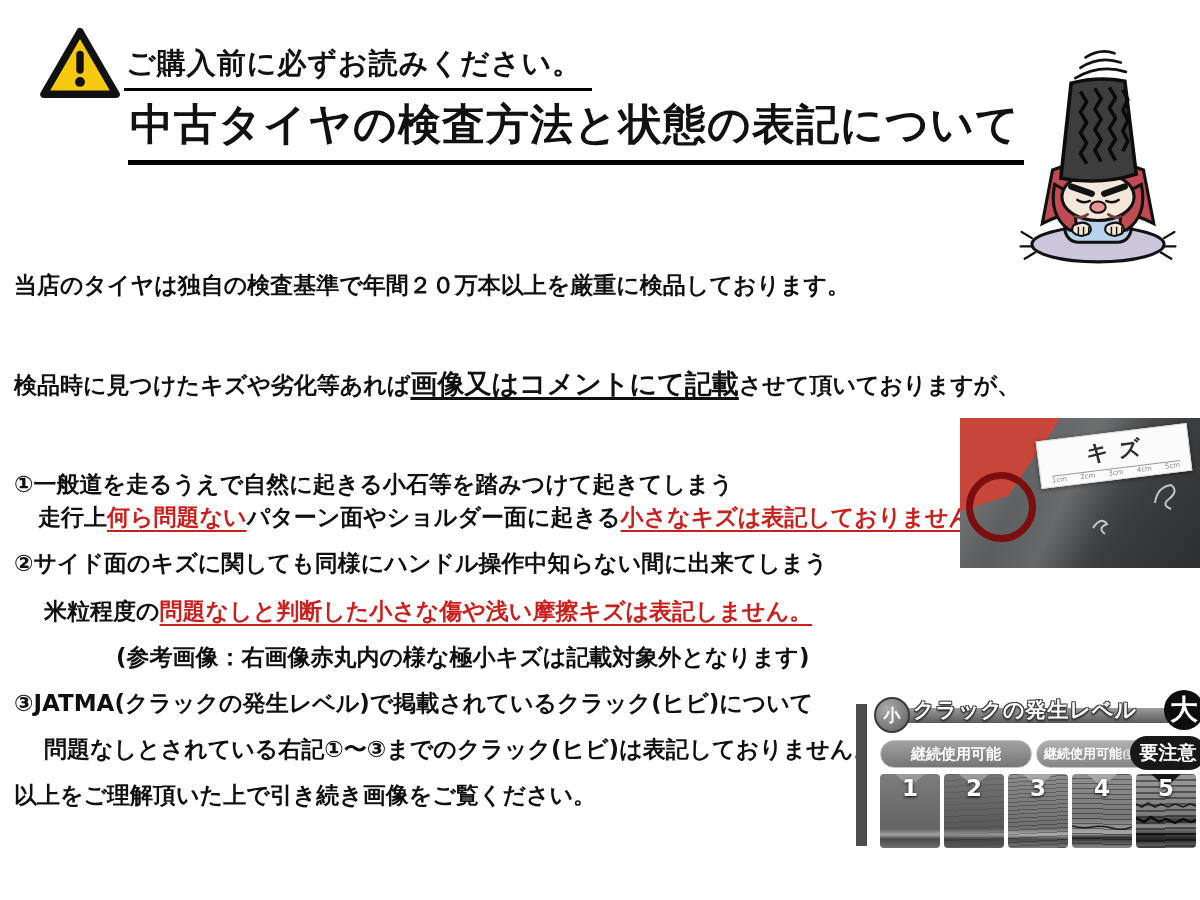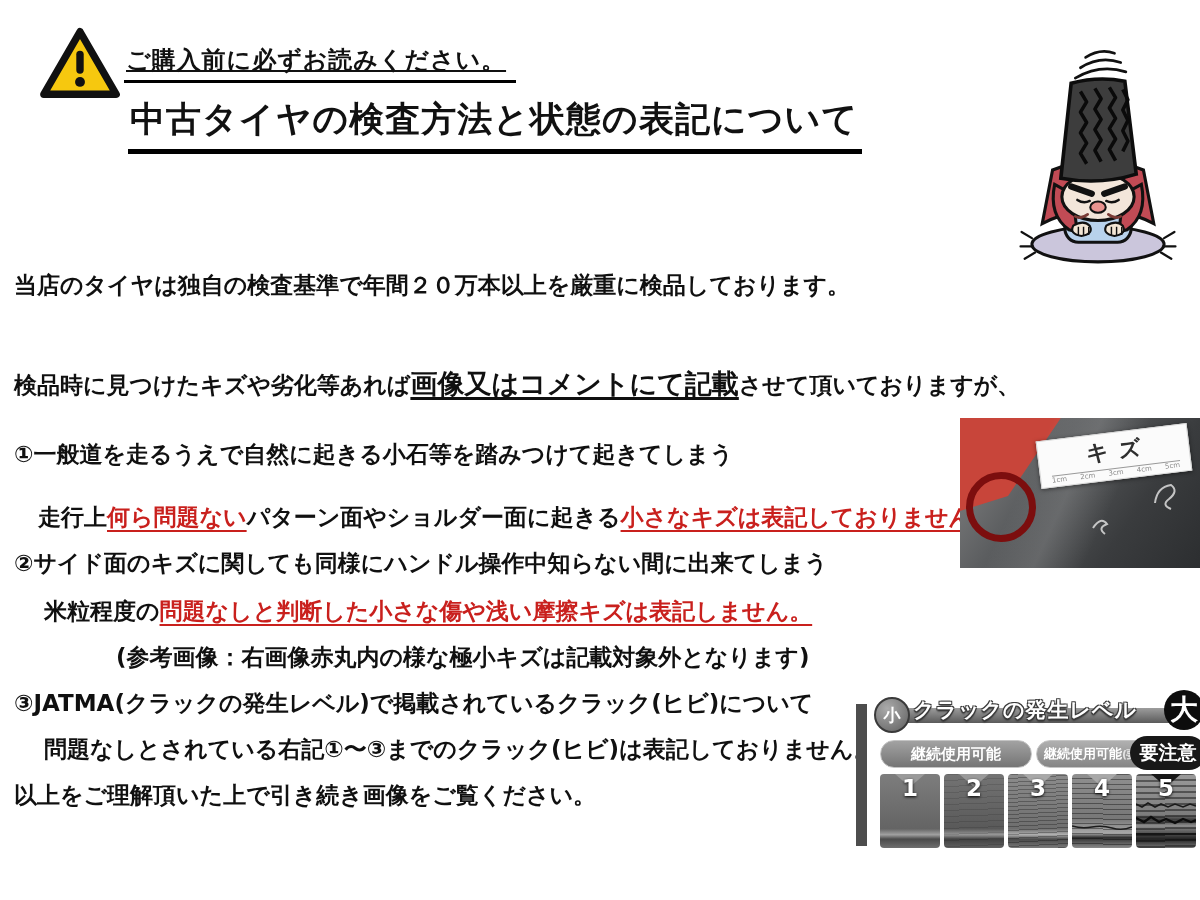--- a/index.html
+++ b/index.html
@@ -1,23 +1,23 @@
 <!DOCTYPE html>
 <html><head>
 <meta charset="utf-8">
 <style>
   html,body { margin:0; padding:0; background:#fff; }
   .page { position:relative; width:1200px; height:900px; background:#ffffff;
           font-family:"DejaVu Sans","Liberation Sans",sans-serif; overflow:hidden; color:#111; }
 
   
   .warn-icon { position:absolute; left:38px; top:26px; width:84px; height:74px; }
-  .notice-heading { position:absolute; left:124px; top:44px; font-size:24px; font-weight:900;
-          letter-spacing:1px; border-bottom:3px solid #000; padding:0 10px 4px 2px; white-space:nowrap;text-decoration:underline; }
-  .page-title { position:absolute; left:128px; top:96px; font-size:35px; font-weight:900;
+  .notice-heading { position:absolute; left:124px; top:44px; font-size:29px; font-weight:900;
+          letter-spacing:1px; border-bottom:3px solid #000; padding:0 10px 4px 2px; white-space:nowrap; }
+  .page-title { position:absolute; left:128px; top:96px; font-size:43px; font-weight:900;
           letter-spacing:1px; border-bottom:5px solid #000; padding:0 4px 6px 2px; white-space:nowrap; }
 
   
   .mascot { position:absolute; left:1012px; top:44px; width:172px; height:222px; }
 
   
   .line { position:absolute; font-size:23px; font-weight:bold; white-space:nowrap; color:#101010; }
   .red-u { color:#c9201d; text-decoration:underline; text-decoration-color:#c9201d;
            text-decoration-thickness:2px; text-underline-offset:5px; }
   .em-big { font-size:27px; font-weight:900; text-decoration:underline;
@@ -156,21 +156,21 @@
         <path d="M77,43 l6,10 l-6,10 l6,10 l-6,10 l6,10 l-6,10 l6,11"></path>
         <path d="M91,42 l6,10 l-6,10 l6,10 l-6,10 l6,10 l-6,10 l6,11"></path>
         <path d="M104,44 l5,10 l-5,10 l5,10 l-5,10 l5,10 l-5,10"></path>
       </g>
     </g>
   </svg>
 
   <div class="line" style="left:14px; top:270px;">当店のタイヤは独自の検査基準で年間２０万本以上を厳重に検品しております。</div>
   <div class="line" style="left:14px; top:366px;"><span>検品時に見つけたキズや劣化等あれば</span><span class="em-big">画像又はコメントにて記載</span><span>させて頂いておりますが、</span></div>
 
-  <div class="line" style="left:14px; top:439px;">①一般道を走るうえで自然に起きる小石等を踏みつけて起きてしまう</div>
+  <div class="line" style="left:14px; top:469px;">①一般道を走るうえで自然に起きる小石等を踏みつけて起きてしまう</div>
   <div class="line" style="left:38px; top:502px;"><span>走行上</span><span class="red-u">何ら問題ない</span><span>パターン面やショルダー面に起きる</span><span class="red-u">小さなキズは表記しておりません。</span></div>
 
   <div class="line" style="left:14px; top:548px;">②サイド面のキズに関しても同様にハンドル操作中知らない間に出来てしまう</div>
   <div class="line" style="left:44px; top:596px;"><span>米粒程度の</span><span class="red-u">問題なしと判断した小さな傷や浅い摩擦キズは表記しません。</span></div>
 
   <div class="line" style="left:116px; top:642px;">(参考画像：右画像赤丸内の様な極小キズは記載対象外となります)</div>
 
   <div class="line" style="left:14px; top:688px;">③JATMA(クラックの発生レベル)で掲載されているクラック(ヒビ)について</div>
   <div class="line" style="left:44px; top:734px;">問題なしとされている右記①〜③までのクラック(ヒビ)は表記しておりません。</div>
   <div class="line" style="left:14px; top:780px;">以上をご理解頂いた上で引き続き画像をご覧ください。</div>

